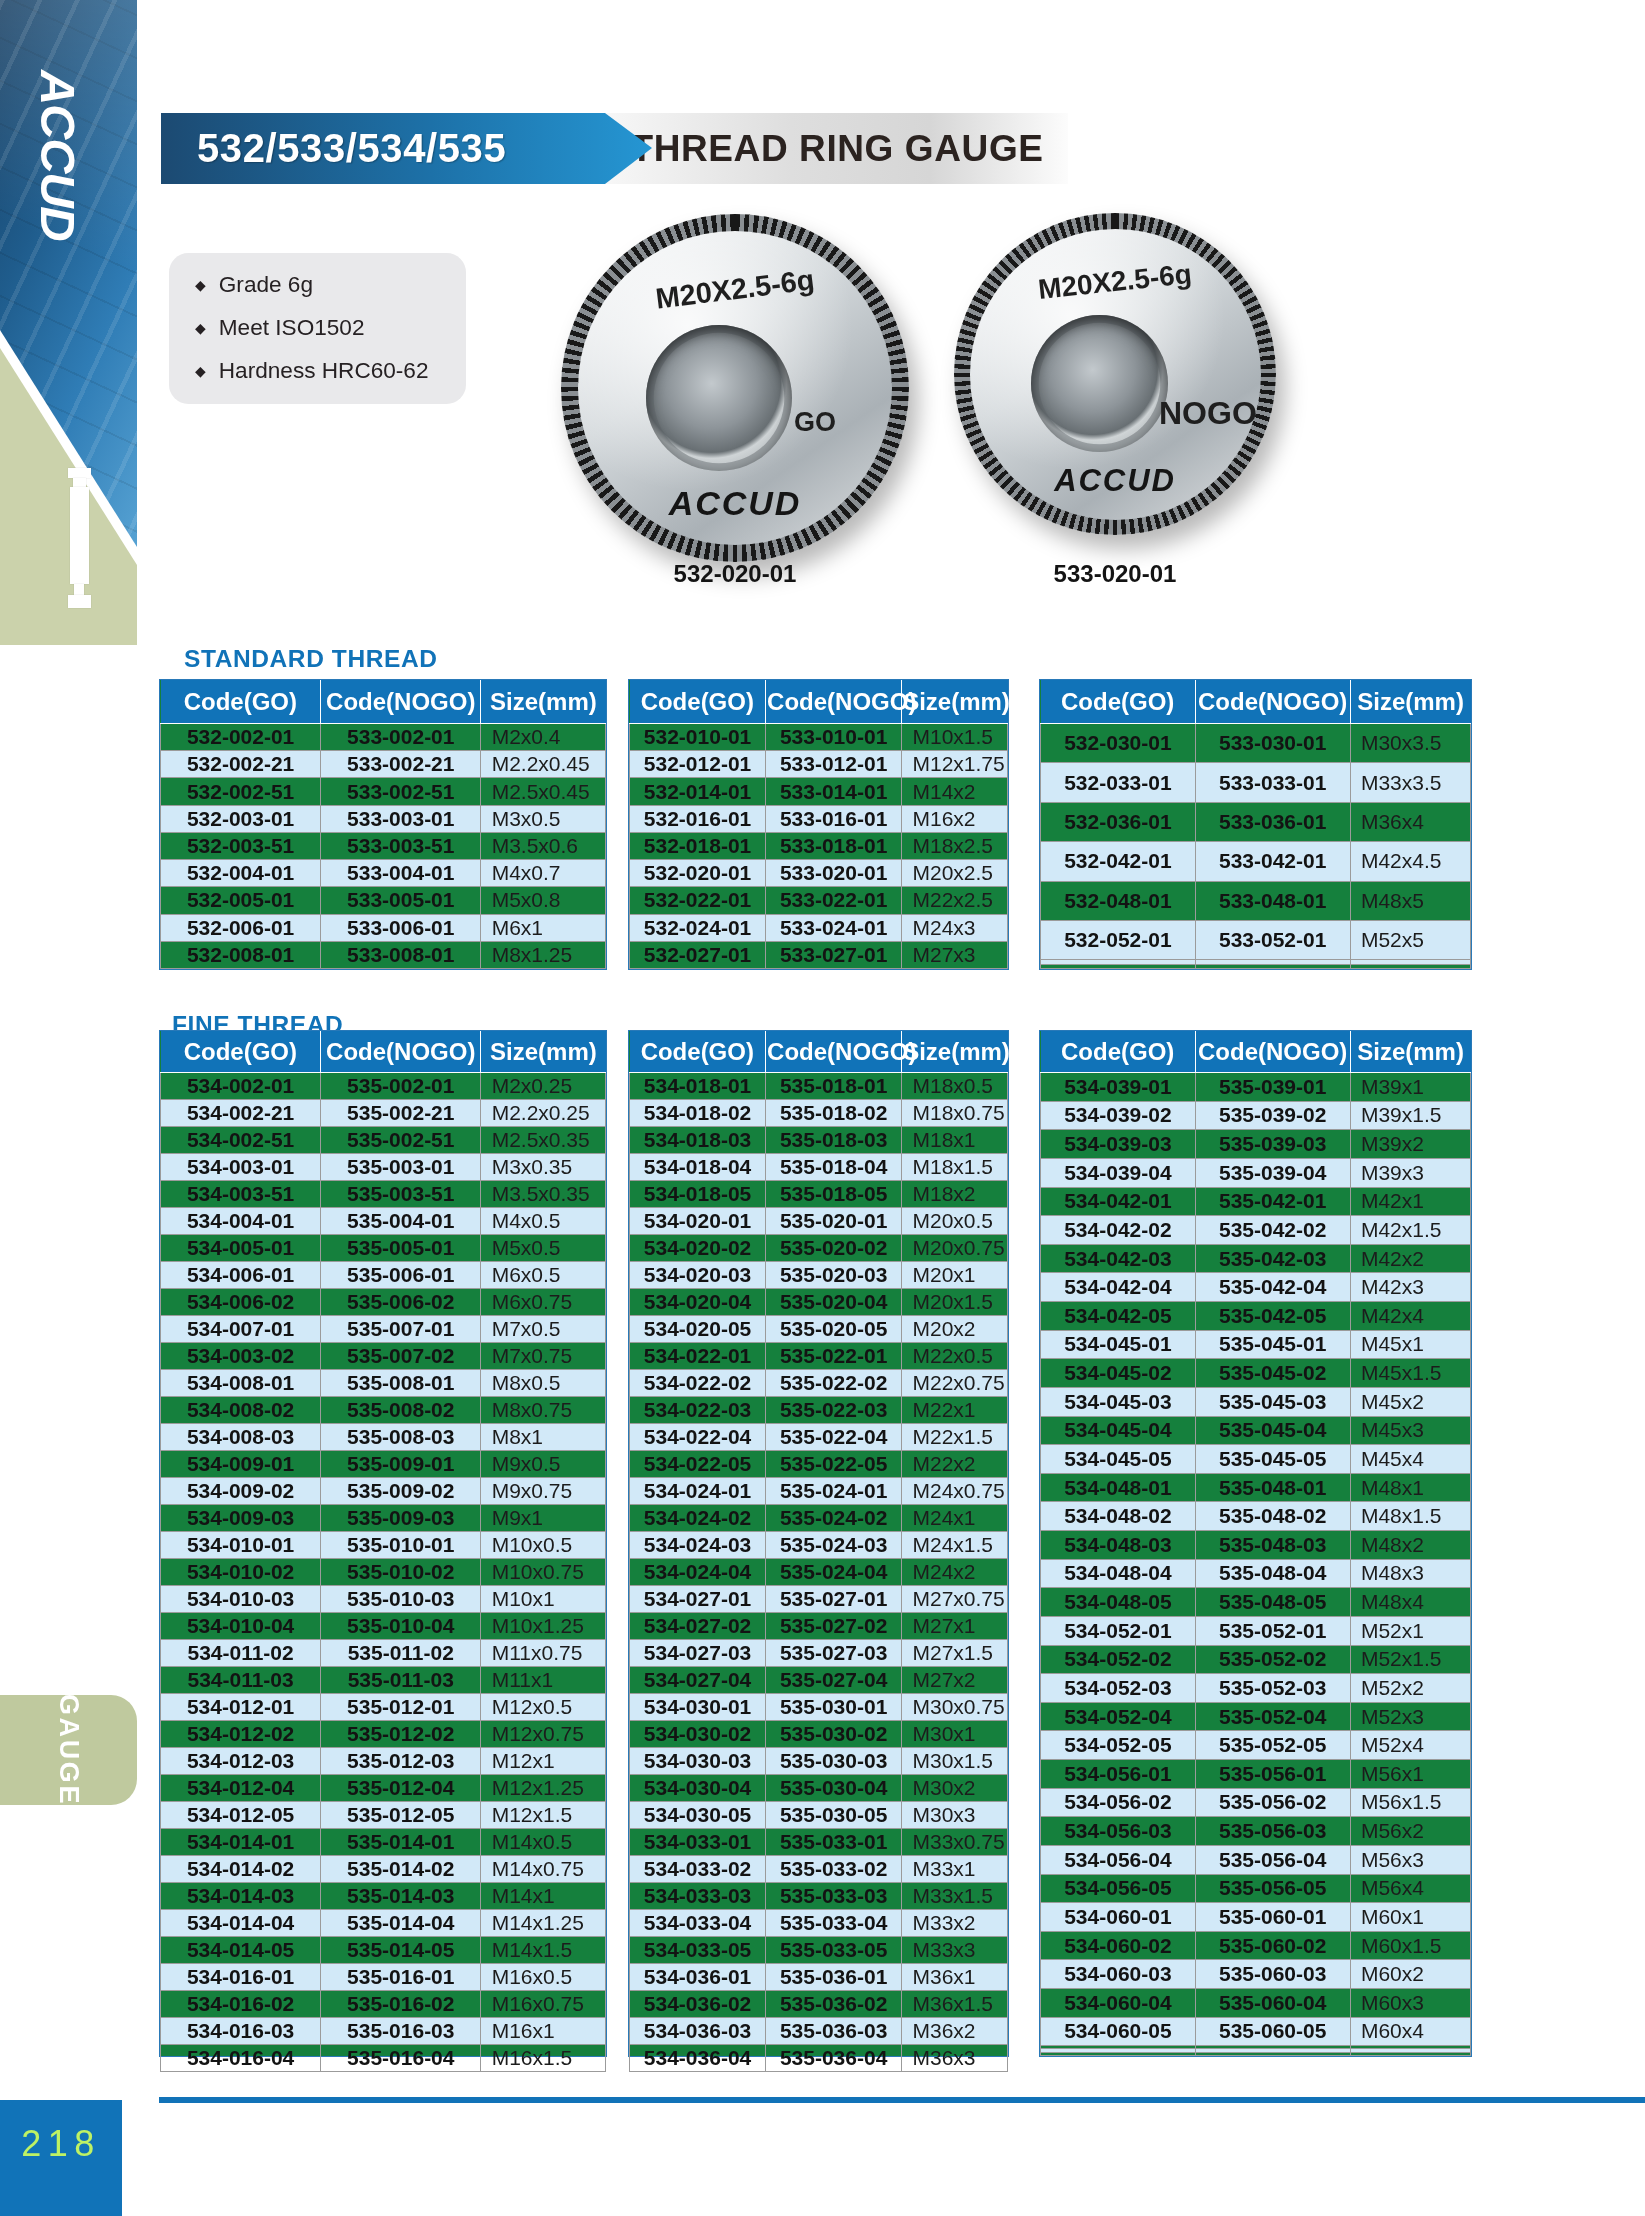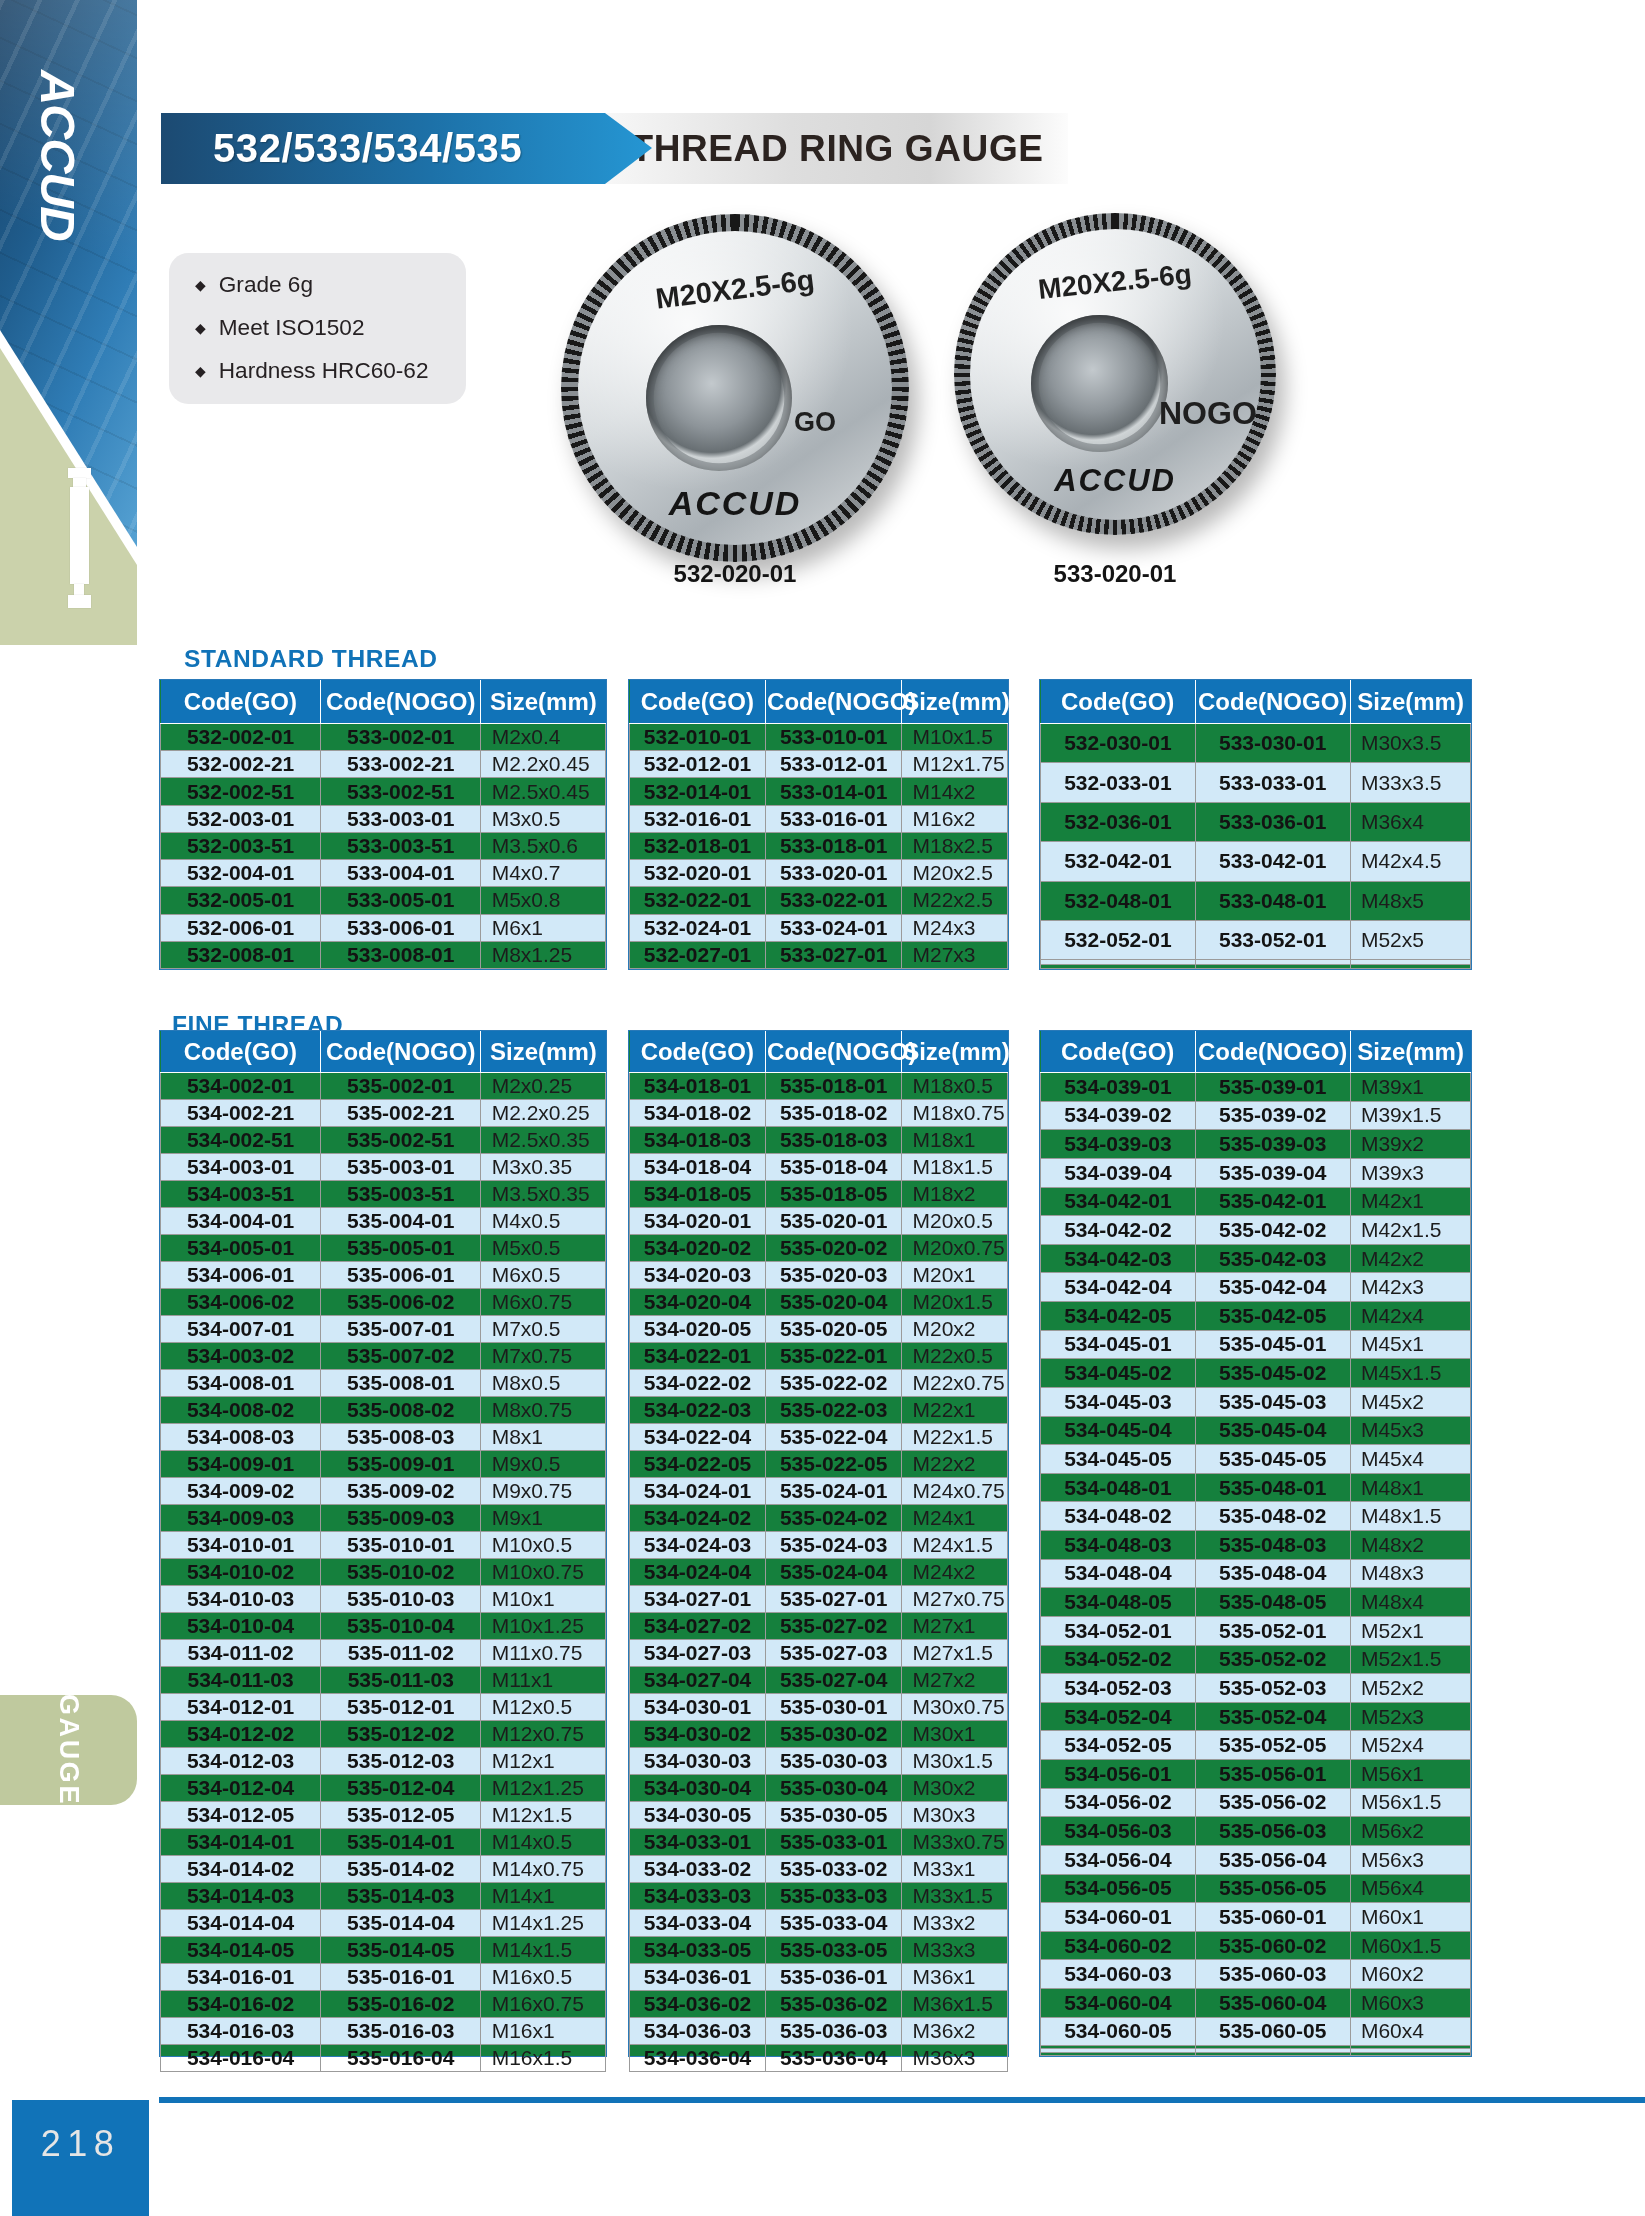--- a/index.html
+++ b/index.html
@@ -23,34 +23,34 @@
     align-items:center;}
   .gauge-icon div{background:#fff;box-shadow:0 0 1.3px rgba(0,0,0,.15);}
   .gi-cap{width:23px;height:10.3px;}
   .gi-neck{width:13px;height:9px;}
   .gi-body{width:19.3px;height:97px;}
   .gi-neck2{width:10.3px;height:10.3px;}
   .gi-base{width:23px;height:13px;}
   .gauge-tab{left:0;top:1695px;width:137px;height:110px;background:#bfc99e;
     border-radius:0 26px 26px 0;display:flex;align-items:center;justify-content:center;}
   .gauge-tab span{writing-mode:vertical-rl;color:#fff;font-weight:bold;font-size:27px;letter-spacing:2.6px;}
-  .pagenum{left:12px;top:2100px;width:137px;height:116px;background:#1173b8;color:#e5e5e5;
+  .pagenum{left:0;top:2100px;width:122px;height:116px;background:#1173b8;color:#bef264;
     display:flex;justify-content:center;padding-top:23px;box-sizing:border-box;
     font-size:36px;letter-spacing:6.4px;}
 
   
   .banner-gray{left:606px;top:113px;width:462px;height:71px;
     background:linear-gradient(90deg,#f7f7f7,#dedede 40%,#d6d6d6 70%,#fcfcfc);
     display:flex;align-items:center;justify-content:center;}
   .banner-gray span{color:#2b2320;font-weight:bold;font-size:37px;letter-spacing:0.6px;}
   .banner-arrow{left:161px;top:113px;width:491px;height:71px;
     background:linear-gradient(90deg,#1c4a72 0%,#1d71a8 55%,#2596d3 100%);
     clip-path:polygon(0 0,444px 0,491px 35px,444px 71px,0 71px);
     display:flex;align-items:center;}
-  .banner-arrow span{color:#fff;font-weight:bold;font-size:40px;letter-spacing:0.6px;padding-left:52px;
+  .banner-arrow span{color:#fff;font-weight:bold;font-size:40px;letter-spacing:0.6px;padding-left:36px;
     text-shadow:1.3px 1.3px 1.3px rgba(0,0,0,.25);}
 
   
   .badge{left:1207px;top:119px;width:277px;height:108px;border-radius:22px;background:#8fc233;
     overflow:hidden;text-align:center;color:#fff;}
   .badge .wm1{position:absolute;left:-26px;top:-39px;width:148px;height:181px;
     border:17px solid rgba(255,255,255,.14);border-radius:39px;transform:rotate(38deg);}
   .badge .wm2{position:absolute;left:97px;top:6.4px;width:129px;height:168px;
     border:15.5px solid rgba(255,255,255,.12);border-radius:45px;transform:rotate(-24deg);}
   .badge-title{position:relative;margin-top:15.5px;font-size:25px;font-weight:bold;letter-spacing:0.6px;}

